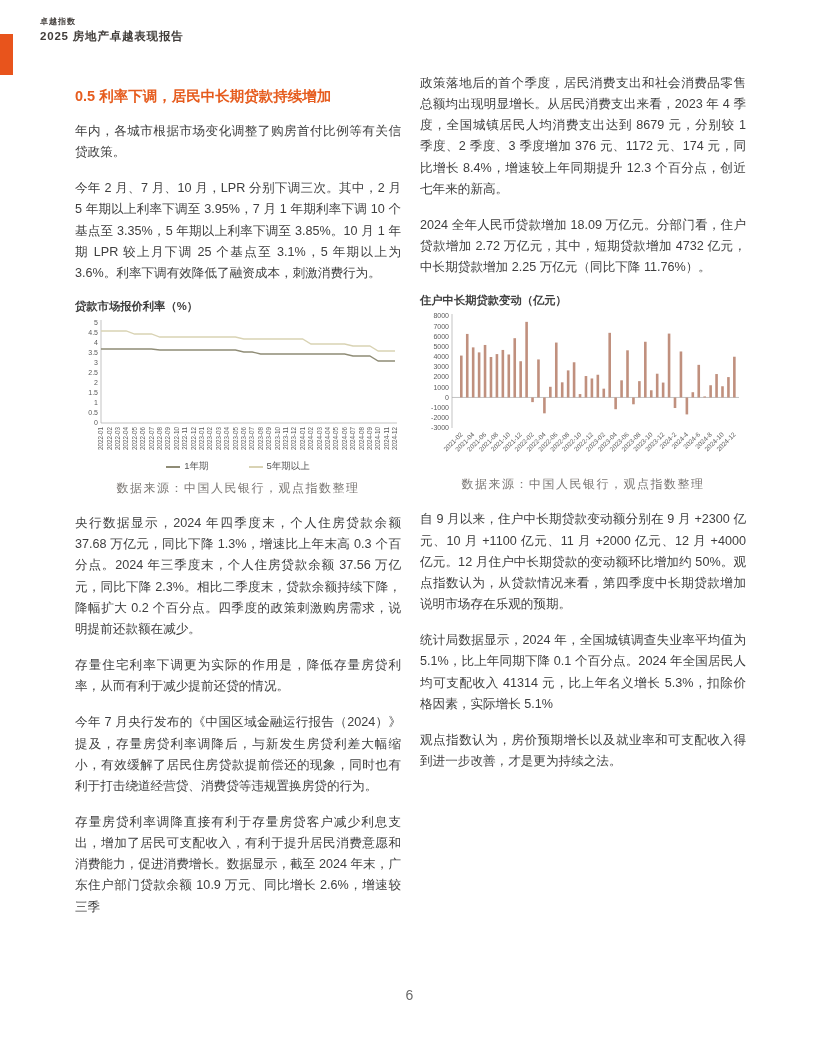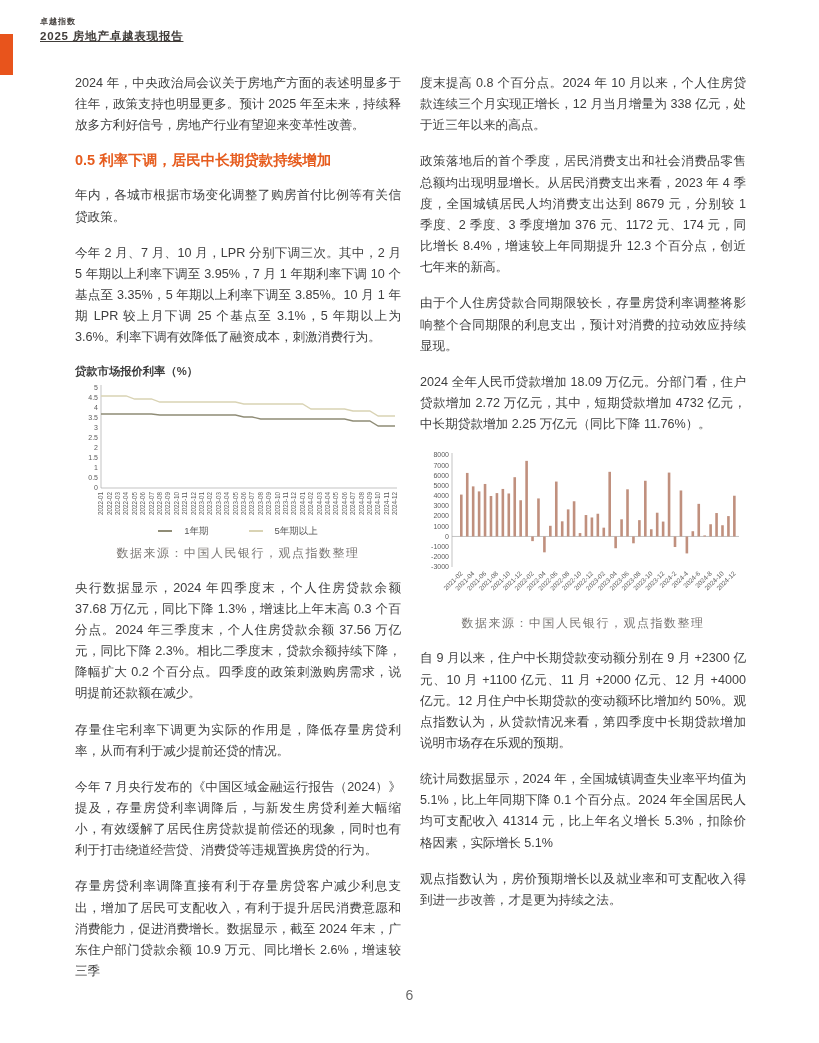--- a/index.html
+++ b/index.html
@@ -1,47 +1,46 @@
 <!DOCTYPE html>
 <html><head>
 <meta charset="utf-8">
 <style>
   html,body{margin:0;padding:0;background:#ffffff;}
   .page{position:relative;width:819px;height:1043px;background:#fff;overflow:hidden;
         font-family:"Liberation Sans","DejaVu Sans",sans-serif;color:#3e3e3e;}
   .accent-bar{position:absolute;left:0;top:34px;width:13px;height:41px;background:#e8541c;}
   .hdr{position:absolute;left:40px;top:16px;}
   .hdr .eyebrow{font-size:8px;font-weight:bold;color:#474340;letter-spacing:1px;}
-  .hdr .title{font-size:11.5px;font-weight:bold;color:#403c39;letter-spacing:.8px;margin-top:2px;text-decoration:underline;}
+  .hdr .title{font-size:11.5px;font-weight:bold;color:#403c39;letter-spacing:.8px;margin-top:2px;}
   .columns{position:absolute;top:73px;left:75px;width:671px;display:flex;gap:19px;}
   .col{flex:1;min-width:0;}
   .col p{font-size:12.6px;line-height:1.68;text-align:justify;margin:0 0 15px 0;}
   .col h2{font-size:14.5px;font-weight:bold;color:#e65c1e;margin:14px 0 15px 0;}
   figure.chart{margin:6px 0 16px 0;}
   .chart-title{font-size:11.3px;font-weight:bold;color:#3e3e3e;margin-bottom:3px;}
   .legend{display:flex;justify-content:center;gap:40px;font-size:9.5px;color:#555;margin-top:1px;}
-  .legend-item{display:flex;align-items:center;gap:12px;}
+  .legend-item{display:flex;align-items:center;gap:4px;}
   .swatch{display:inline-block;width:14px;height:2px;}
   .chart-source{text-align:center;font-size:12px;color:#7b7774;margin-top:7px;letter-spacing:1.5px;}
   .pagenum{position:absolute;bottom:40px;left:0;right:0;text-align:center;font-size:14px;color:#6b6b6b;}
   svg{display:block;margin:0 auto;}
 </style>
 </head>
 <body>
 
 <div class="page">
   <div class="accent-bar"></div>
   <div class="hdr">
     <div class="eyebrow">卓越指数</div>
     <div class="title">2025 房地产卓越表现报告</div>
   </div>
 
   <div class="columns">
     <section class="col">
-      <p>2024 年，中央政治局会议关于房地产方面的表述明显多于往年，政策支持也明显更多。预计 2025 年至未来，持续释放多方利好信号，房地产行业有望迎来变革性改善。</p>
       <h2>0.5 利率下调，居民中长期贷款持续增加</h2>
       <p>年内，各城市根据市场变化调整了购房首付比例等有关信贷政策。</p>
       <p>今年 2 月、7 月、10 月，LPR 分别下调三次。其中，2 月 5 年期以上利率下调至 3.95%，7 月 1 年期利率下调 10 个基点至 3.35%，5 年期以上利率下调至 3.85%。10 月 1 年期 LPR 较上月下调 25 个基点至 3.1%，5 年期以上为 3.6%。利率下调有效降低了融资成本，刺激消费行为。</p>
 
       <figure class="chart">
         <figcaption class="chart-title">贷款市场报价利率（%）</figcaption>
         <svg id="chart0" viewBox="0 0 322 142" width="322" height="142">
             <text x="21" y="108.4" font-size="7" fill="#5a5a5a" text-anchor="end">0</text>
             <text x="21" y="98.4" font-size="7" fill="#5a5a5a" text-anchor="end">0.5</text>
             <text x="21" y="88.4" font-size="7" fill="#5a5a5a" text-anchor="end">1</text>
@@ -107,26 +106,25 @@
         <div class="chart-source">数据来源：中国人民银行，观点指数整理</div>
       </figure>
 
       <p>央行数据显示，2024 年四季度末，个人住房贷款余额 37.68 万亿元，同比下降 1.3%，增速比上年末高 0.3 个百分点。2024 年三季度末，个人住房贷款余额 37.56 万亿元，同比下降 2.3%。相比二季度末，贷款余额持续下降，降幅扩大 0.2 个百分点。四季度的政策刺激购房需求，说明提前还款额在减少。</p>
       <p>存量住宅利率下调更为实际的作用是，降低存量房贷利率，从而有利于减少提前还贷的情况。</p>
       <p>今年 7 月央行发布的《中国区域金融运行报告（2024）》提及，存量房贷利率调降后，与新发生房贷利差大幅缩小，有效缓解了居民住房贷款提前偿还的现象，同时也有利于打击绕道经营贷、消费贷等违规置换房贷的行为。</p>
       <p>存量房贷利率调降直接有利于存量房贷客户减少利息支出，增加了居民可支配收入，有利于提升居民消费意愿和消费能力，促进消费增长。数据显示，截至 2024 年末，广东住户部门贷款余额 10.9 万元、同比增长 2.6%，增速较三季</p>
     </section>
 
     <section class="col">
-      <p>度末提高 0.8 个百分点。2024 年 10 月以来，个人住房贷款连续三个月实现正增长，12 月当月增量为 338 亿元，处于近三年以来的高点。</p>
       <p>政策落地后的首个季度，居民消费支出和社会消费品零售总额均出现明显增长。从居民消费支出来看，2023 年 4 季度，全国城镇居民人均消费支出达到 8679 元，分别较 1 季度、2 季度、3 季度增加 376 元、1172 元、174 元，同比增长 8.4%，增速较上年同期提升 12.3 个百分点，创近七年来的新高。</p>
-      <p>由于个人住房贷款合同期限较长，存量房贷利率调整将影响整个合同期限的利息支出，预计对消费的拉动效应持续显现。</p>
       <p>2024 全年人民币贷款增加 18.09 万亿元。分部门看，住户贷款增加 2.72 万亿元，其中，短期贷款增加 4732 亿元，中长期贷款增加 2.25 万亿元（同比下降 11.76%）。</p>
 
       <figure class="chart">
+        <figcaption class="chart-title">住户中长期贷款变动（亿元）</figcaption>
         <svg id="chart1" viewBox="0 0 322 158" width="322" height="158">
             <text x="27" y="7.4" font-size="7" fill="#5a5a5a" text-anchor="end">8000</text>
             <text x="27" y="17.581818181818186" font-size="7" fill="#5a5a5a" text-anchor="end">7000</text>
             <text x="27" y="27.76363636363636" font-size="7" fill="#5a5a5a" text-anchor="end">6000</text>
             <text x="27" y="37.945454545454545" font-size="7" fill="#5a5a5a" text-anchor="end">5000</text>
             <text x="27" y="48.12727272727273" font-size="7" fill="#5a5a5a" text-anchor="end">4000</text>
             <text x="27" y="58.30909090909091" font-size="7" fill="#5a5a5a" text-anchor="end">3000</text>
             <text x="27" y="68.4909090909091" font-size="7" fill="#5a5a5a" text-anchor="end">2000</text>
             <text x="27" y="78.67272727272729" font-size="7" fill="#5a5a5a" text-anchor="end">1000</text>
             <text x="27" y="88.85454545454546" font-size="7" fill="#5a5a5a" text-anchor="end">0</text>

